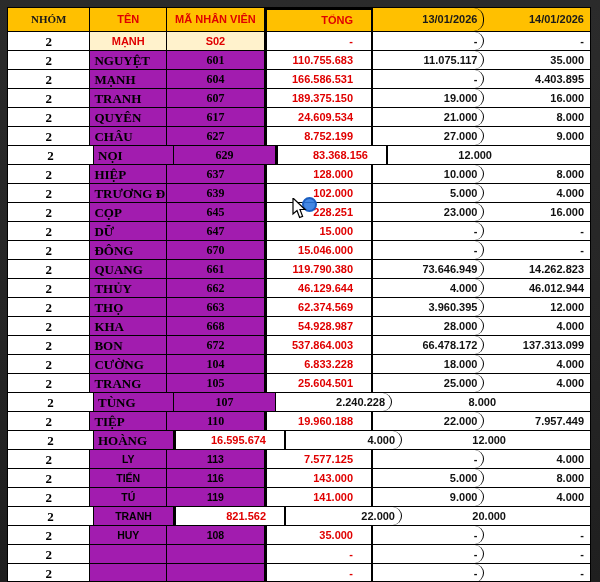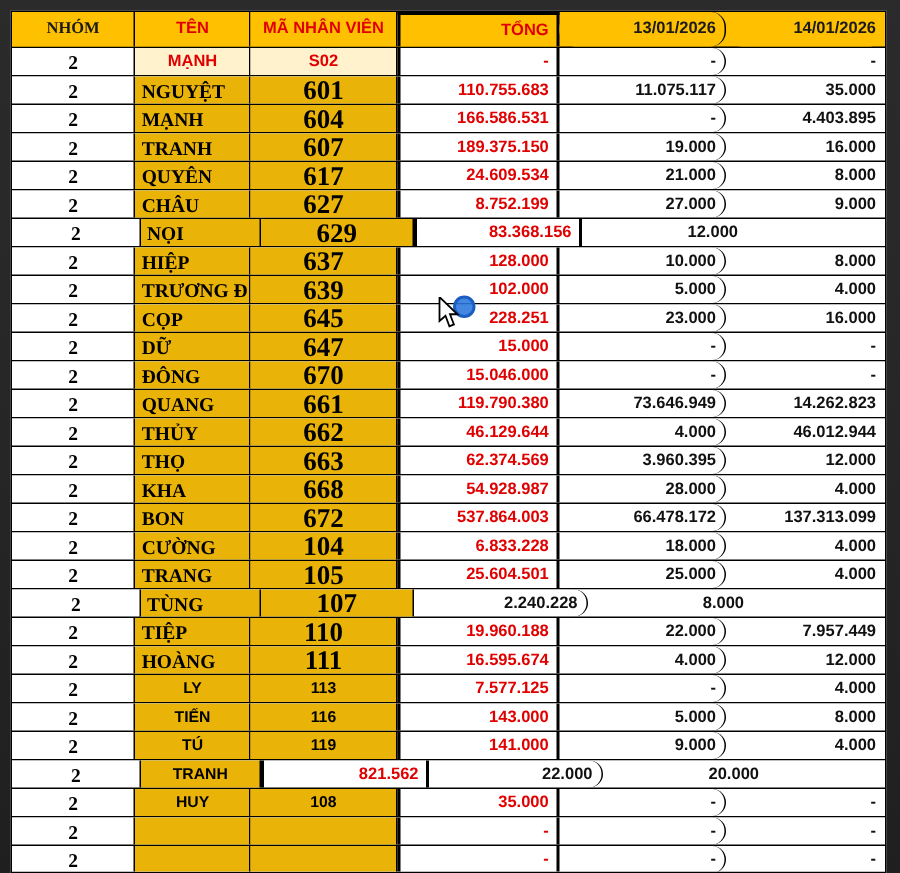--- a/index.html
+++ b/index.html
@@ -26,26 +26,26 @@
   .c-code{width:102px;}
   .c-total{width:112px;border-left:2px solid #000;border-right:2px solid #000;}
   .c-date1{width:116px;}
   .c-date2{width:110px;border-right:none;}
   
   .hrow .cell{font-weight:bold;font-size:11px;color:#1a1a1a;background:#FFC000;}
   .hrow .h-red{color:#e00000;}
   .hrow .c-total{border-top:2px solid #000;}
   
   .c-group{font-family:"Liberation Serif","DejaVu Serif",serif;font-weight:bold;font-size:13px;color:#000;}
-  .c-name,.c-code{background:#eab308;font-weight:bold;color:#000;}
-  .c-total{justify-content:flex-end;padding-right:5px;font-weight:bold;font-size:11px;color:#e00000;}
+  .c-name,.c-code{background:#a21caf;font-weight:bold;color:#000;}
+  .c-total{justify-content:flex-end;padding-right:18px;font-weight:bold;font-size:11px;color:#e00000;}
   .c-date1,.c-date2{justify-content:flex-end;padding-right:6px;font-weight:bold;font-size:11px;color:#111;border-radius:10px;}
   
   .r-serif .c-name{justify-content:flex-start;padding-left:4px;font-family:"Liberation Serif","DejaVu Serif",serif;font-size:13px;}
-  .r-serif .c-code{font-family:"Liberation Serif","DejaVu Serif",serif;font-size:18px;}
+  .r-serif .c-code{font-family:"Liberation Serif","DejaVu Serif",serif;font-size:12px;}
   .r-sans .c-name,.r-sans .c-code,.r-empty .c-name,.r-empty .c-code{font-size:10.5px;}
   .r-highlight .c-name,.r-highlight .c-code{background:#fff2cc;color:#e00000;font-size:11px;}
   
   .click-circle{
     position:absolute;left:302px;top:197px;width:15px;height:15px;border-radius:50%;
     background:rgba(41,118,223,0.88);border:2px solid #1b5ec0;box-sizing:border-box;z-index:6;
   }
   .cursor{position:absolute;left:292px;top:198px;z-index:7;}
 </style>
 </head>
@@ -248,21 +248,20 @@
     <div class="cell c-name">TIỆP</div>
     <div class="cell c-code">110</div>
     <div class="cell c-total">19.960.188</div>
     <div class="cell c-date1">22.000</div>
     <div class="cell c-date2">7.957.449</div>
   </div>
 
   <div class="row r-serif">
     <div class="cell c-group">2</div>
     <div class="cell c-name">HOÀNG</div>
-    <div class="cell c-code">111</div>
     <div class="cell c-total">16.595.674</div>
     <div class="cell c-date1">4.000</div>
     <div class="cell c-date2">12.000</div>
   </div>
 
   <div class="row r-sans">
     <div class="cell c-group">2</div>
     <div class="cell c-name">LY</div>
     <div class="cell c-code">113</div>
     <div class="cell c-total">7.577.125</div>

